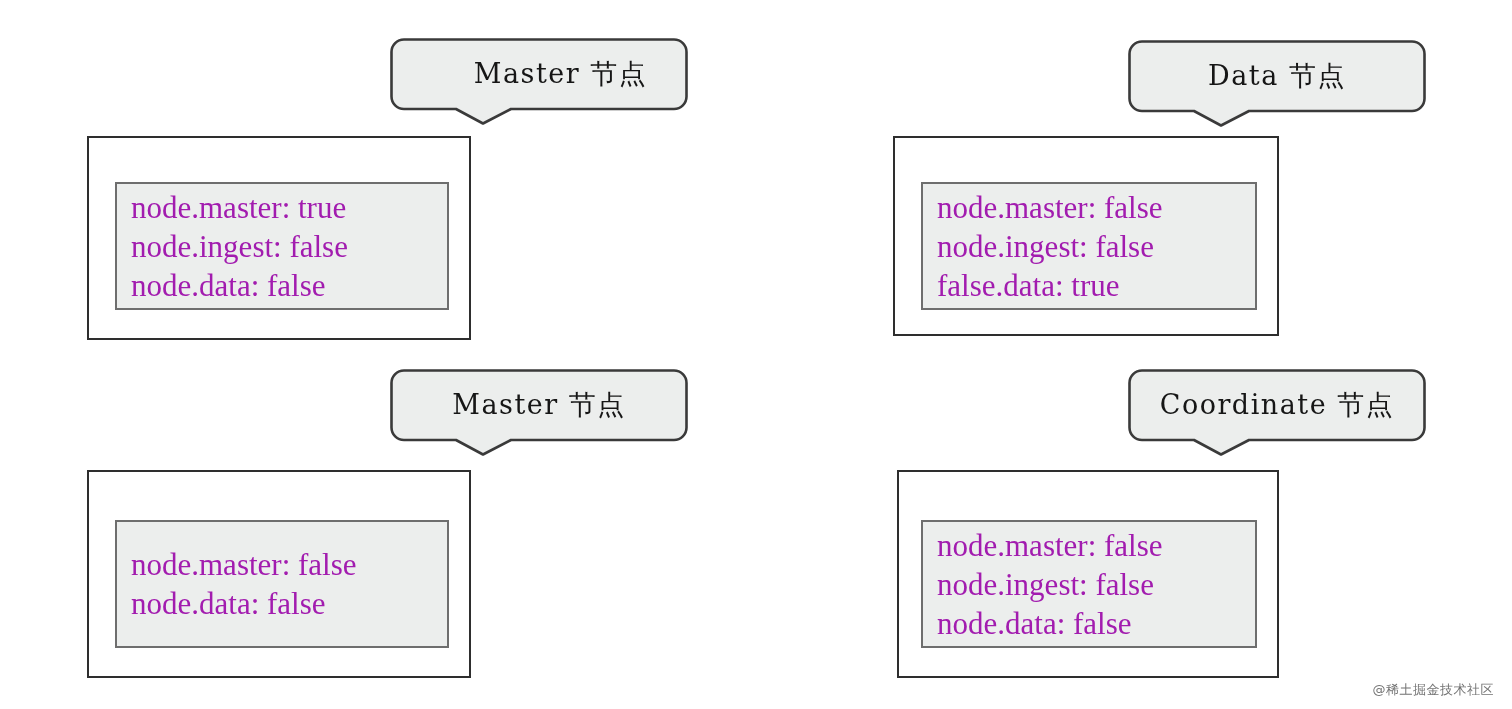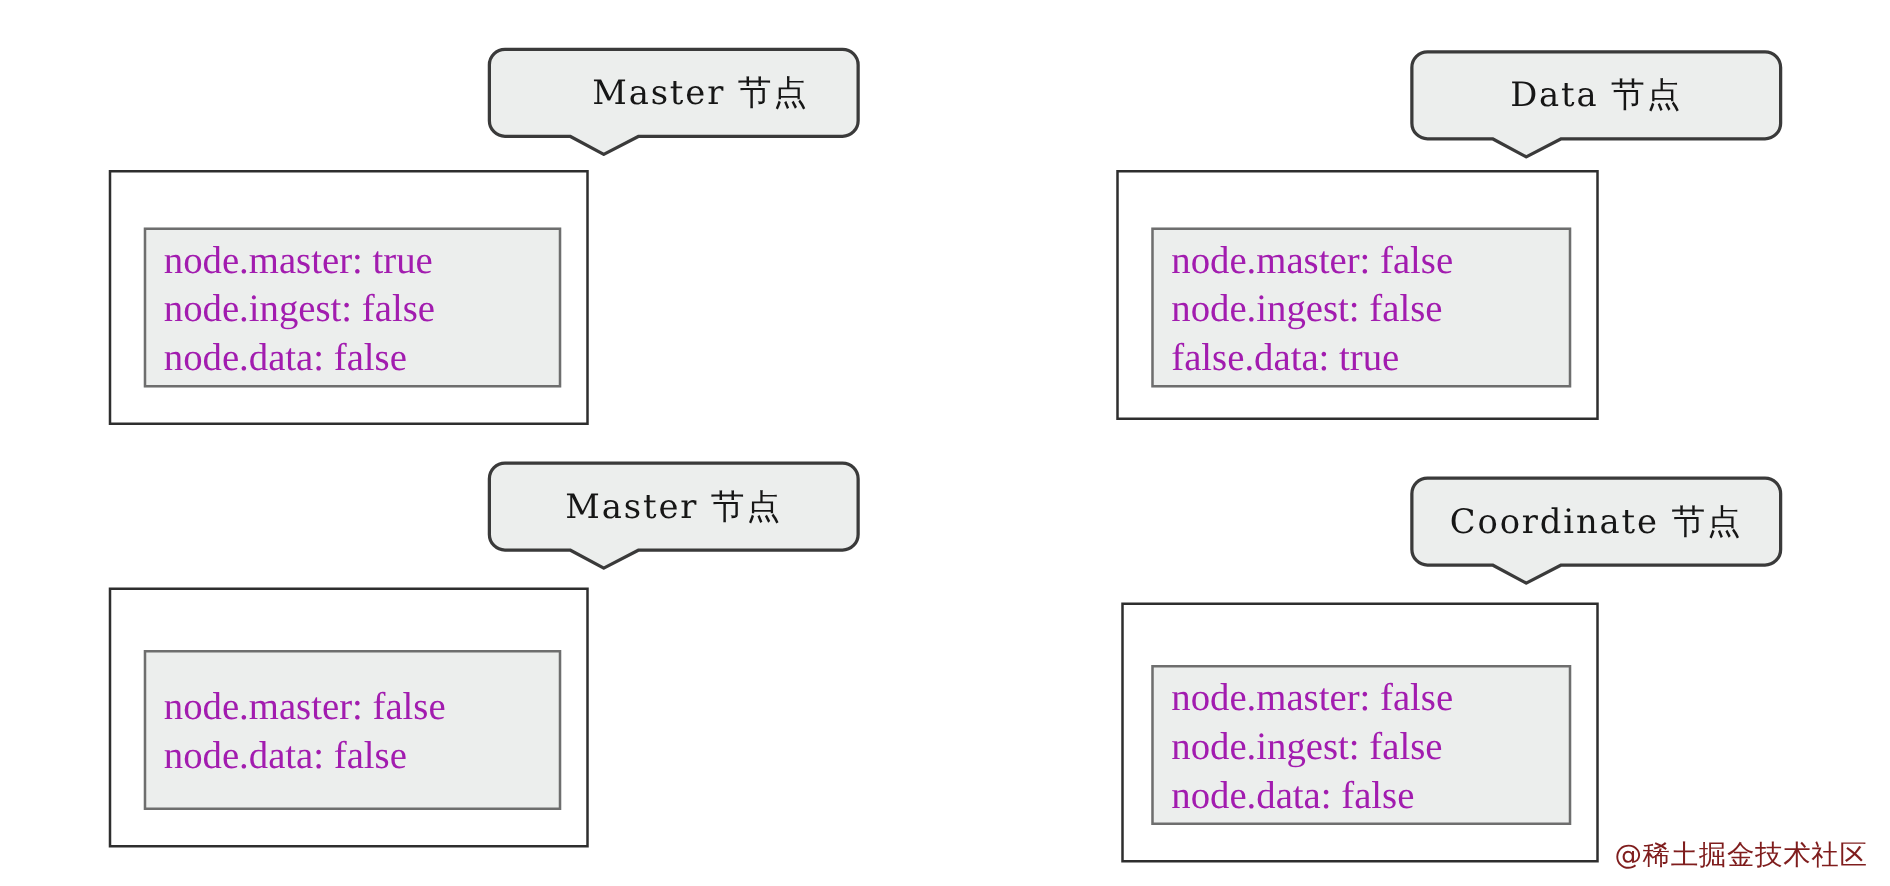--- a/index.html
+++ b/index.html
@@ -78,22 +78,22 @@
     color: #a21caf;
     white-space: pre;
   }
 
   
   .watermark {
     position: absolute;
     right: 18px;
     bottom: 10px;
     font-family: "DejaVu Sans", "Liberation Sans", sans-serif;
-    font-size: 22px;
-    color: #7f1d1d;
+    font-size: 13px;
+    color: #737373;
     letter-spacing: 0.5px;
     white-space: nowrap;
   }
 </style>
 </head>
 <body>
 
 <div class="canvas">
 
   <div class="node-group" style="left:0px; top:0px; width:700px; height:345px;">
@@ -148,21 +148,21 @@
     </div>
 
     <div class="panel" style="left:87px; top:470px; width:384px; height:208px;">
       <div class="code-block" style="left:26px; top:48px; width:334px; height:128px;">
         <div class="code-line">node.master: false</div>
         <div class="code-line">node.data: false</div>
       </div>
     </div>
   </div>
 
-  <div class="node-group" style="left:0px; top:12px; width:1512px; height:594px;">
+  <div class="node-group" style="left:0px; top:0px; width:1512px; height:594px;">
 
     <div class="callout" style="left:1128px; top:369px; width:298px; height:73px;">
       <svg class="callout-svg" width="298" height="98" viewBox="0 0 298 98">
         <path d="M 14,1.5 L 284,1.5 A 12.5,12.5 0 0 1 296.5,14 L 296.5,58.5
                  A 12.5,12.5 0 0 1 284,71 L 121,71 L 93,85.5 L 66,71 L 14,71
                  A 12.5,12.5 0 0 1 1.5,58.5 L 1.5,14 A 12.5,12.5 0 0 1 14,1.5 Z" fill="#eceeed" stroke="#3a3a3a" stroke-width="2.6" stroke-linejoin="round"></path>
       </svg>
       <div class="callout-label" style="height:71px;">Coordinate 节点</div>
     </div>
 

